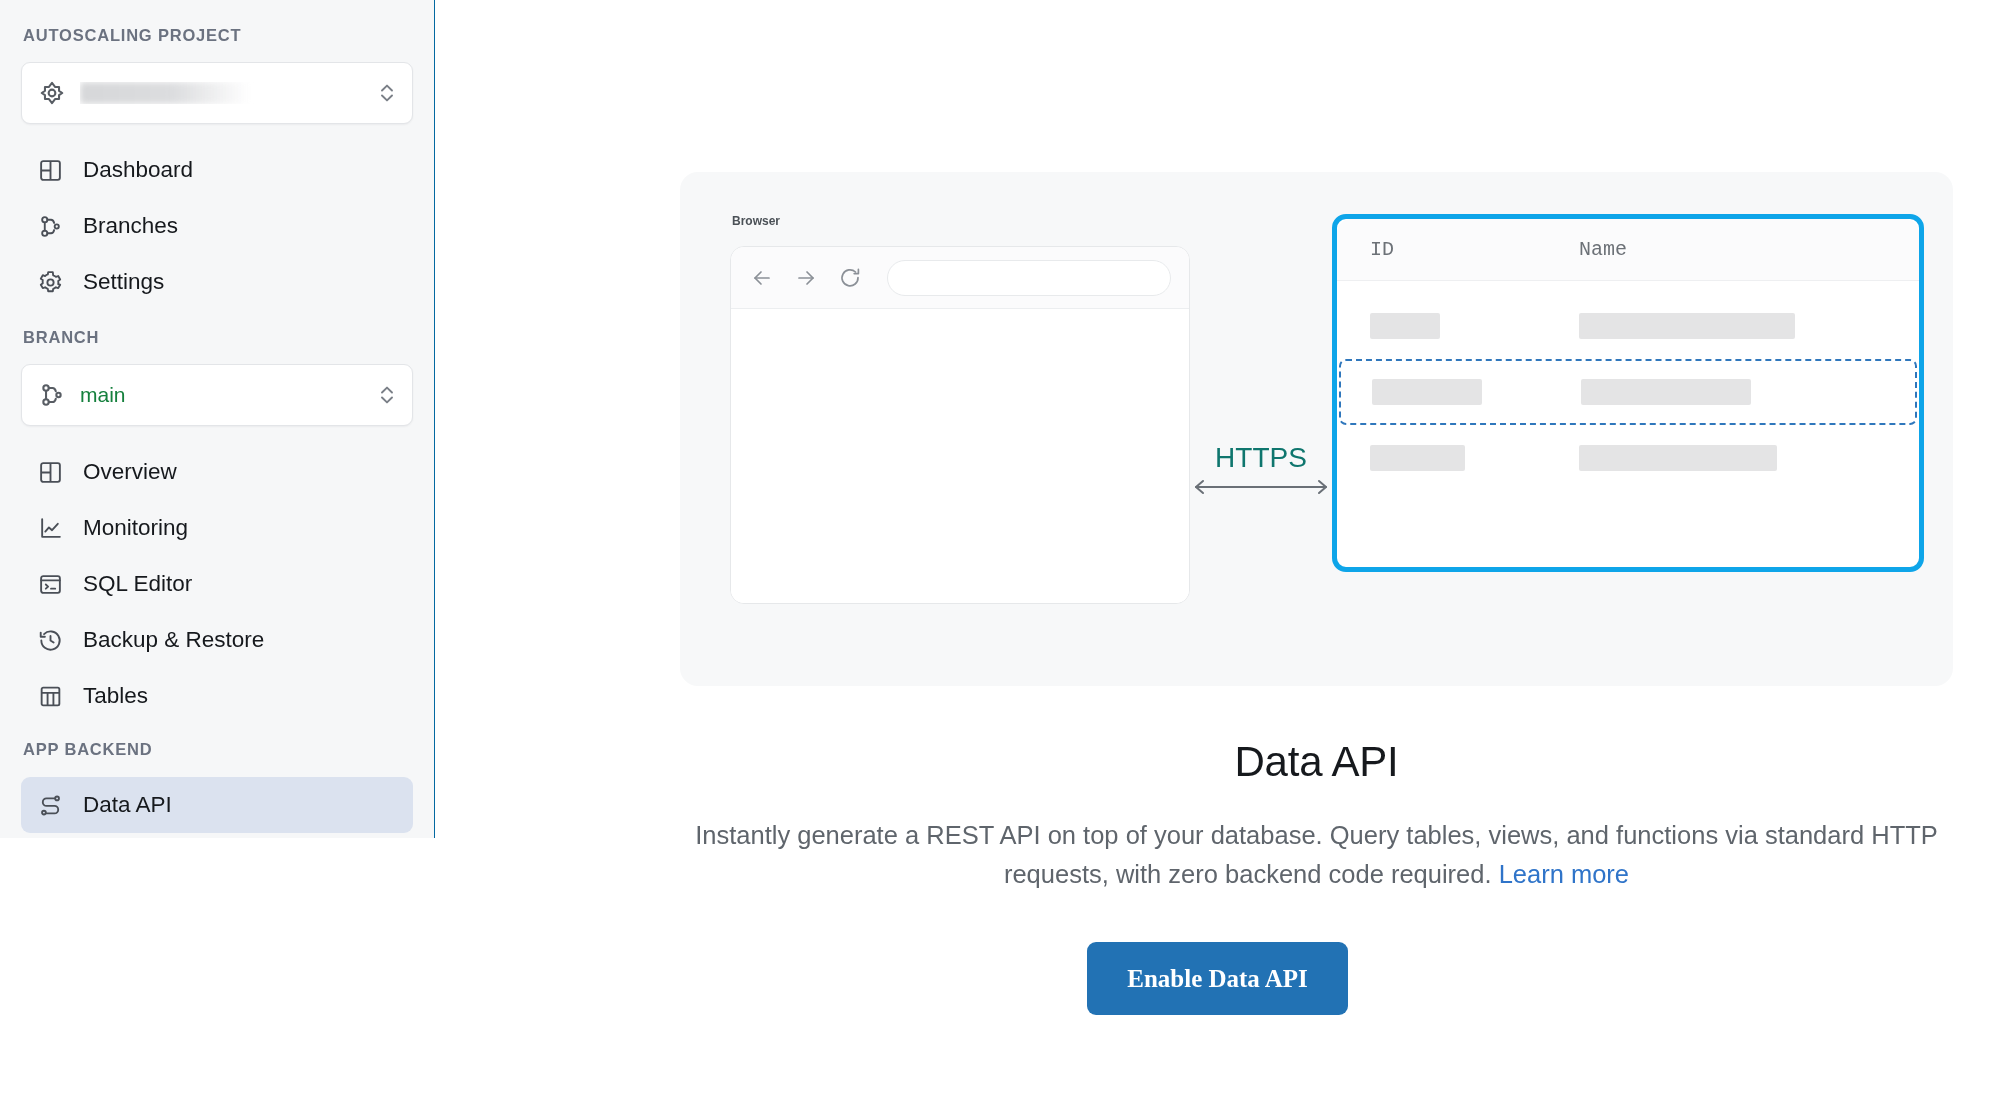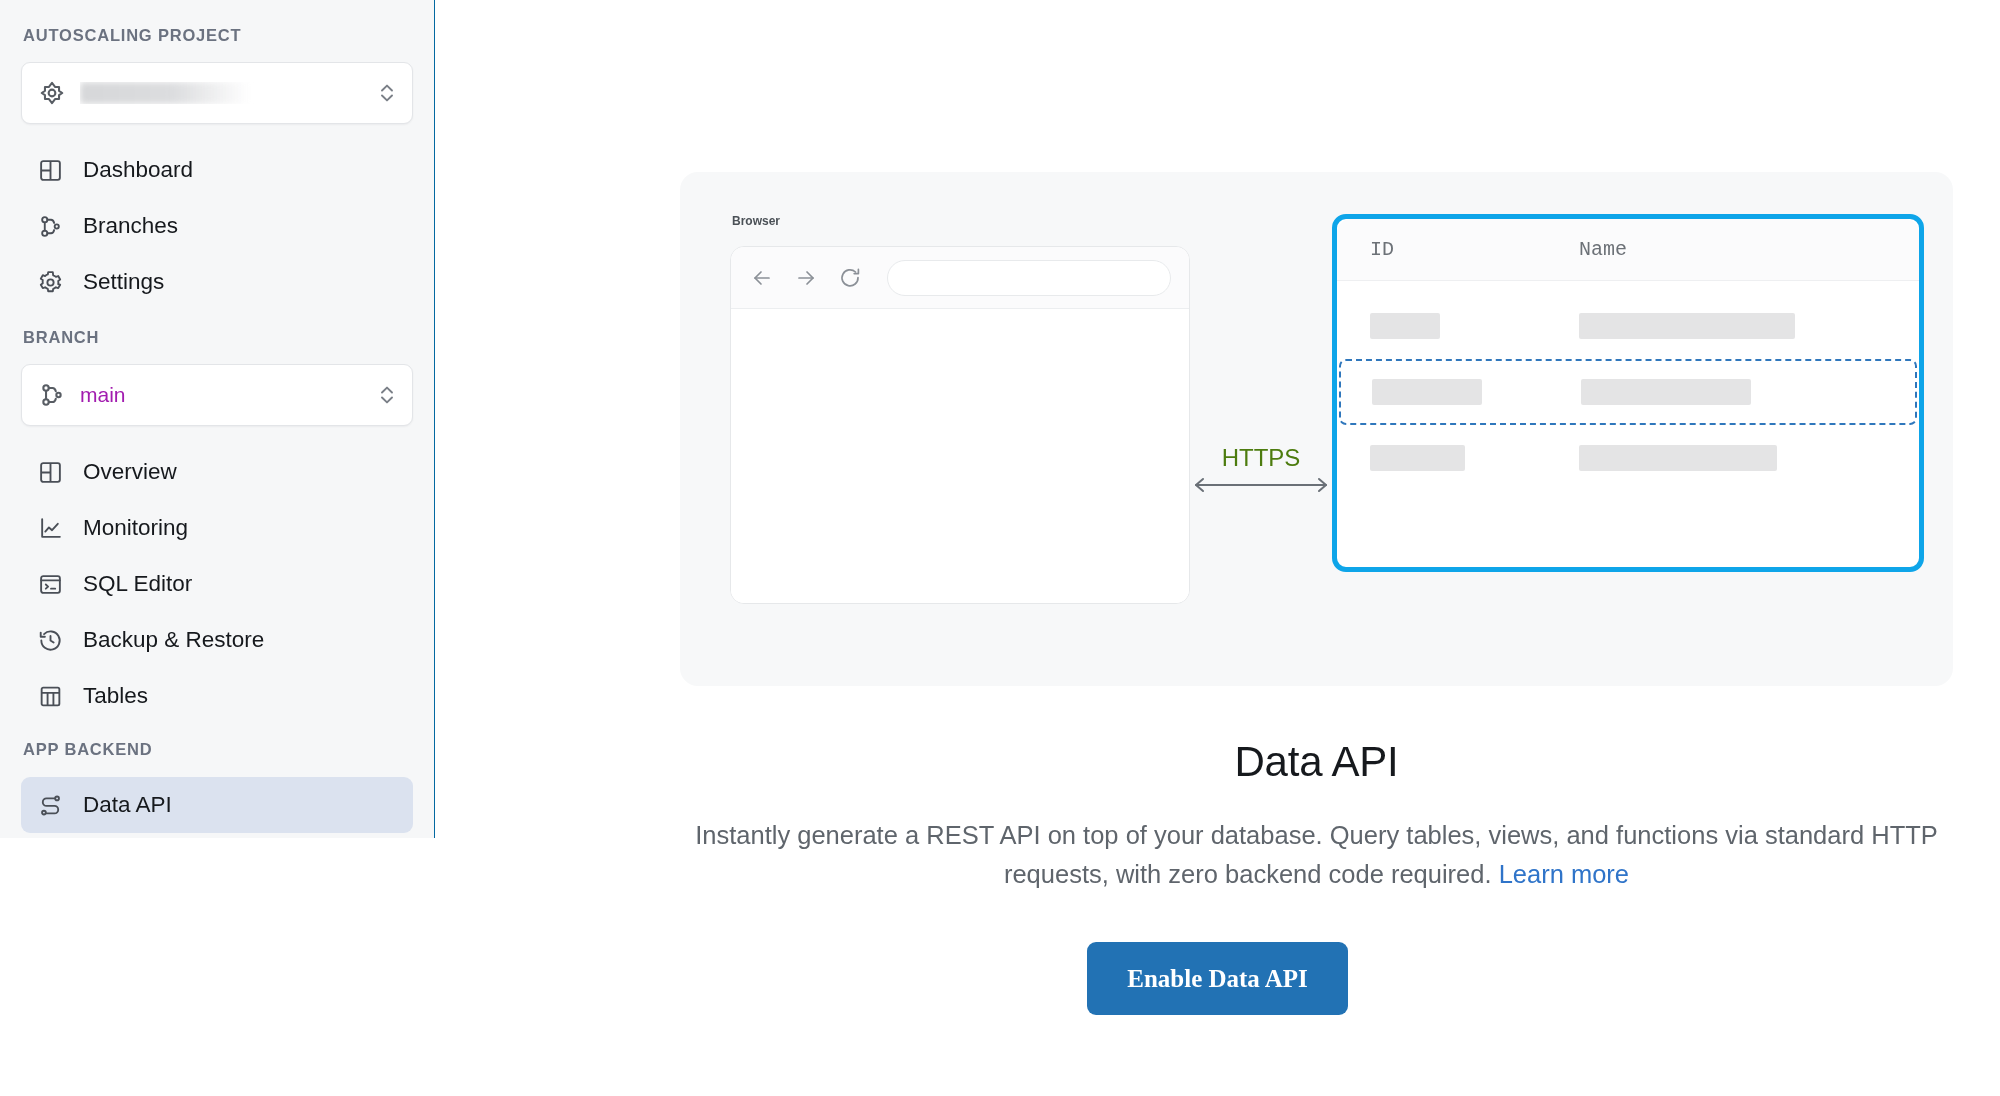--- a/index.html
+++ b/index.html
@@ -59,21 +59,21 @@
   .select-box .sb-icon {
     width: 28px; height: 28px;
     display: flex; align-items: center; justify-content: center;
     flex: 0 0 auto;
     color: #585d64;
   }
   .select-box .sb-value {
     flex: 1 1 auto;
     margin-left: 14px;
     font-size: 21px;
-    color: #a21caf;
+    color: #15803d;
     overflow: hidden;
     white-space: nowrap;
   }
   .redacted {
     display: block;
     height: 22px;
     width: 170px;
     border-radius: 3px;
     background: linear-gradient(90deg,#d6d7d9 0%, #dcdddf 55%, rgba(220,221,223,0) 100%);
     filter: blur(3.2px);
@@ -183,21 +183,21 @@
   .browser-body { height: 100%; background: #fff; }
 
   
   .https-wrap {
     width: 190px;
     align-self: center;
     margin-top: 82px;
     text-align: center;
     color: #5f656c;
   }
-  .https-label { font-size: 24px; margin-bottom: 4px; color: #4d7c0f; }
+  .https-label { font-size: 28px; margin-bottom: 4px; color: #0f766e; }
 
   
   .lakebase {
     width: 592px;
     height: 358px;
     background: #ffffff;
     border: 5px solid #0ea5e9;
     border-radius: 14px;
     box-sizing: border-box;
     position: relative;

